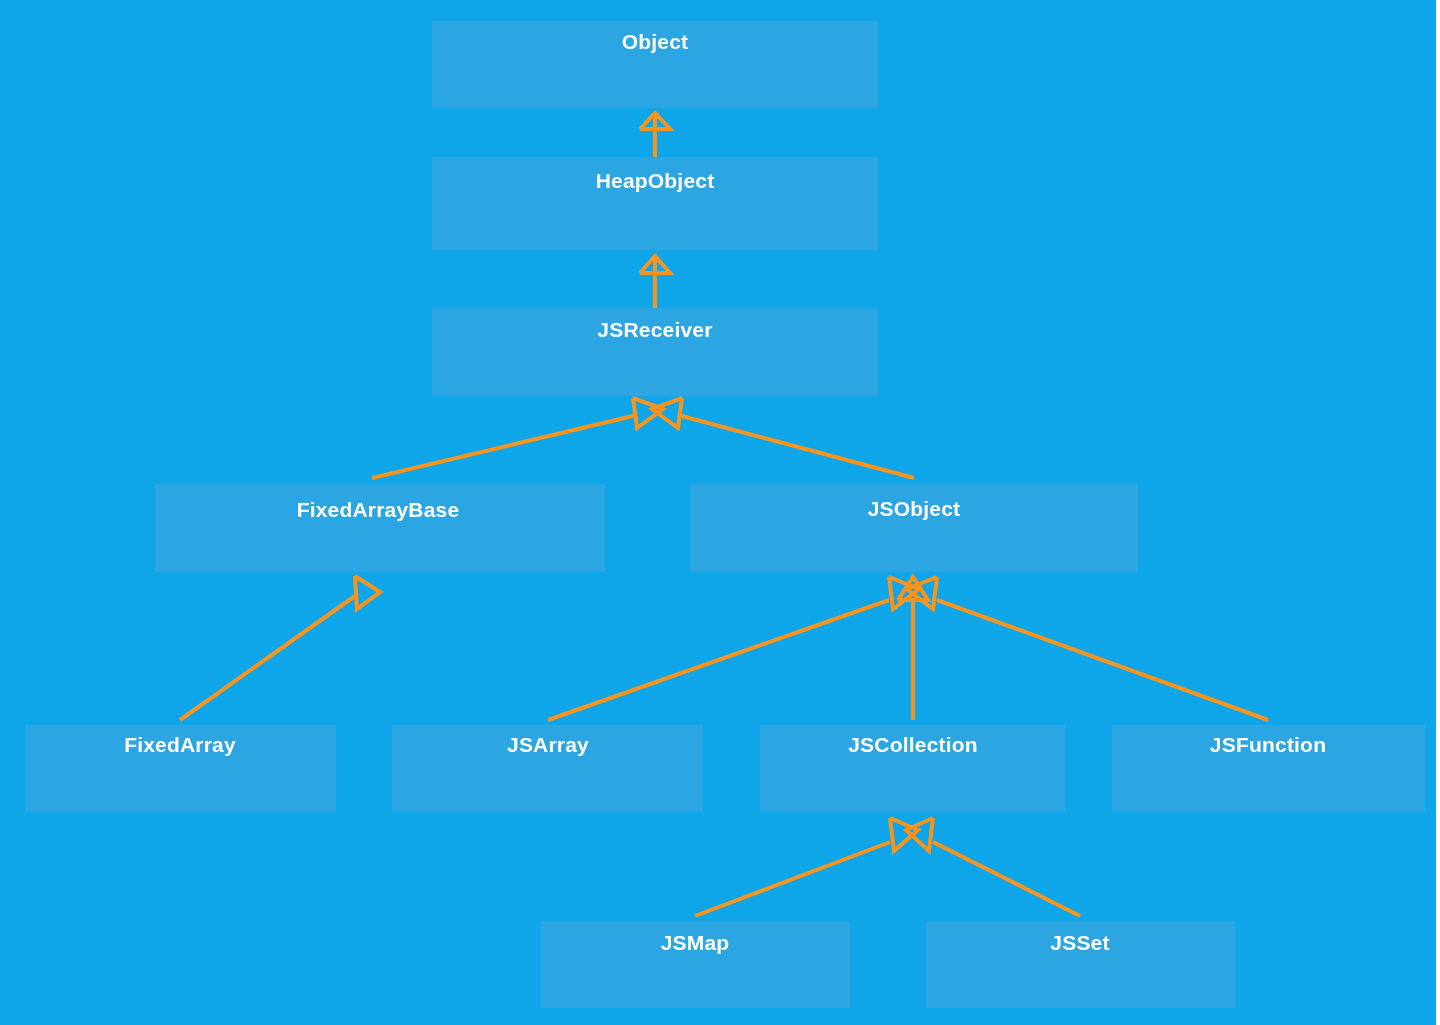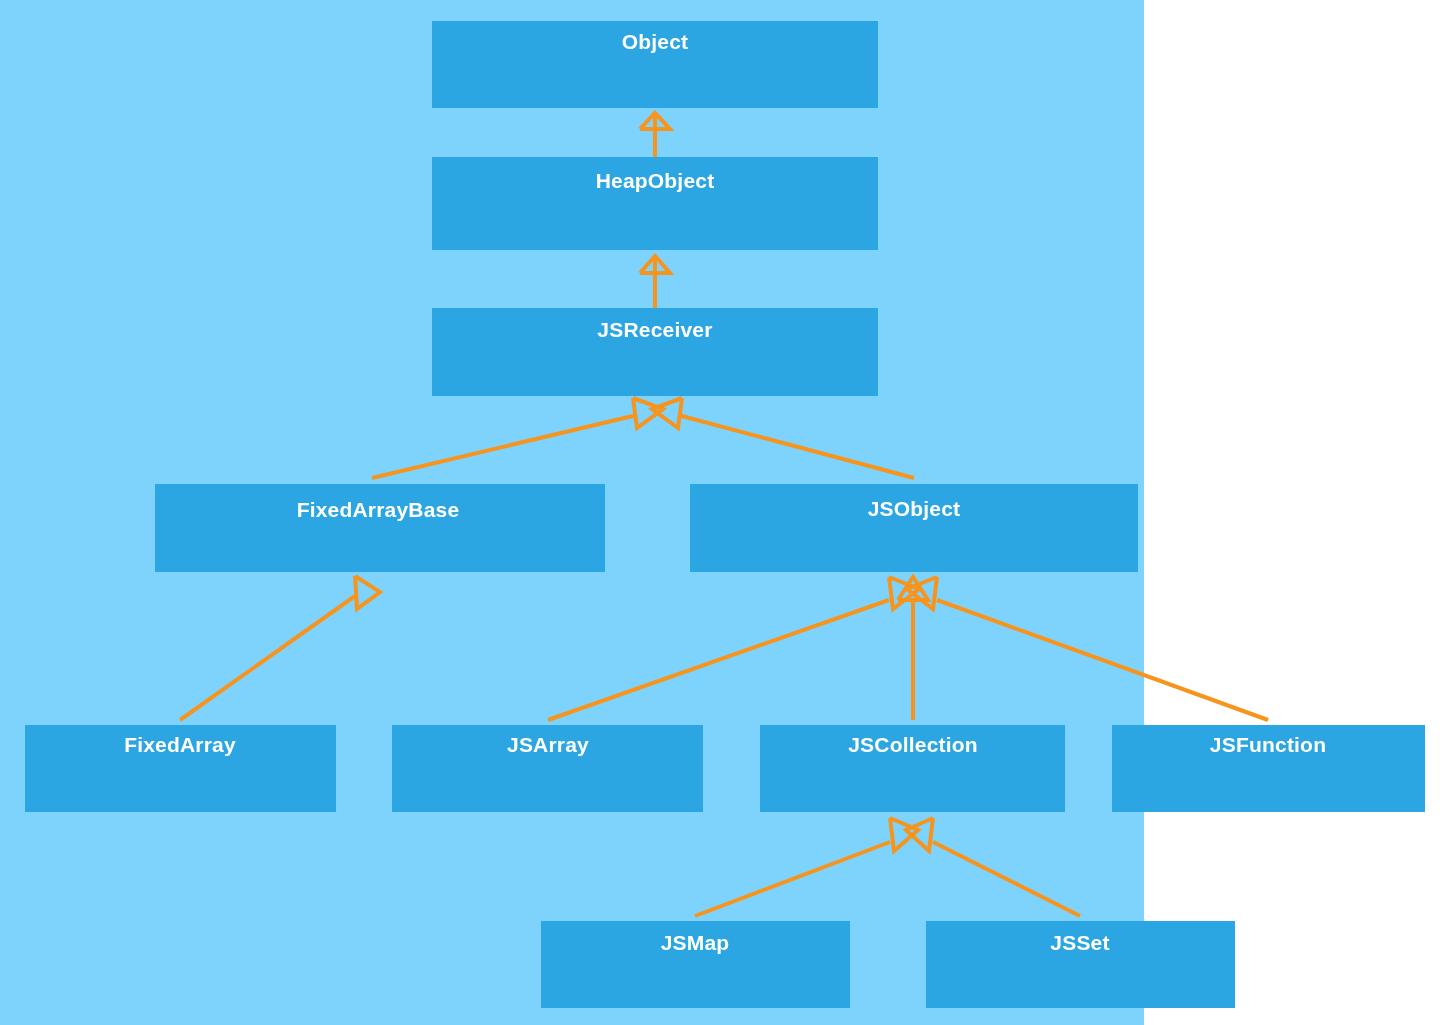--- a/index.html
+++ b/index.html
@@ -9,23 +9,23 @@
     background: #ffffff;
   }
   body {
     width: 1440px;
     height: 1025px;
     overflow: hidden;
     font-family: "Liberation Sans", sans-serif;
   }
   #diagram-root {
     position: relative;
-    width: 1144px;
+    width: 1436px;
     height: 1025px;
-    background: #7dd3fc;
+    background: #0ea5e9;
   }
   svg#hierarchy-svg {
     display: block;
     width: 1440px;
     height: 1025px;
   }
   .class-box-rect {
     fill: #2BA6E3;
   }
   .class-box-label {

